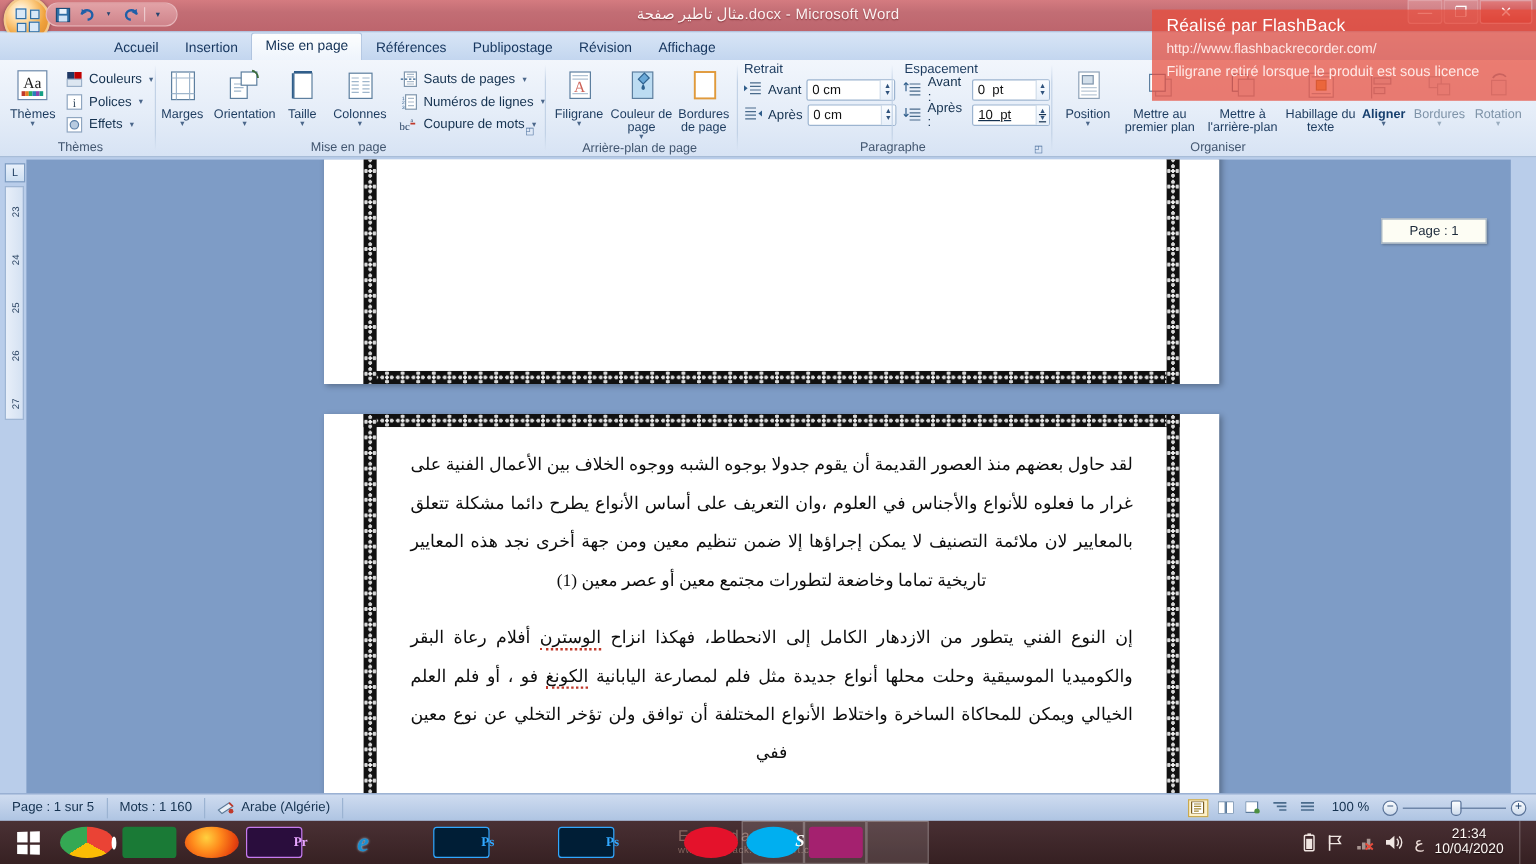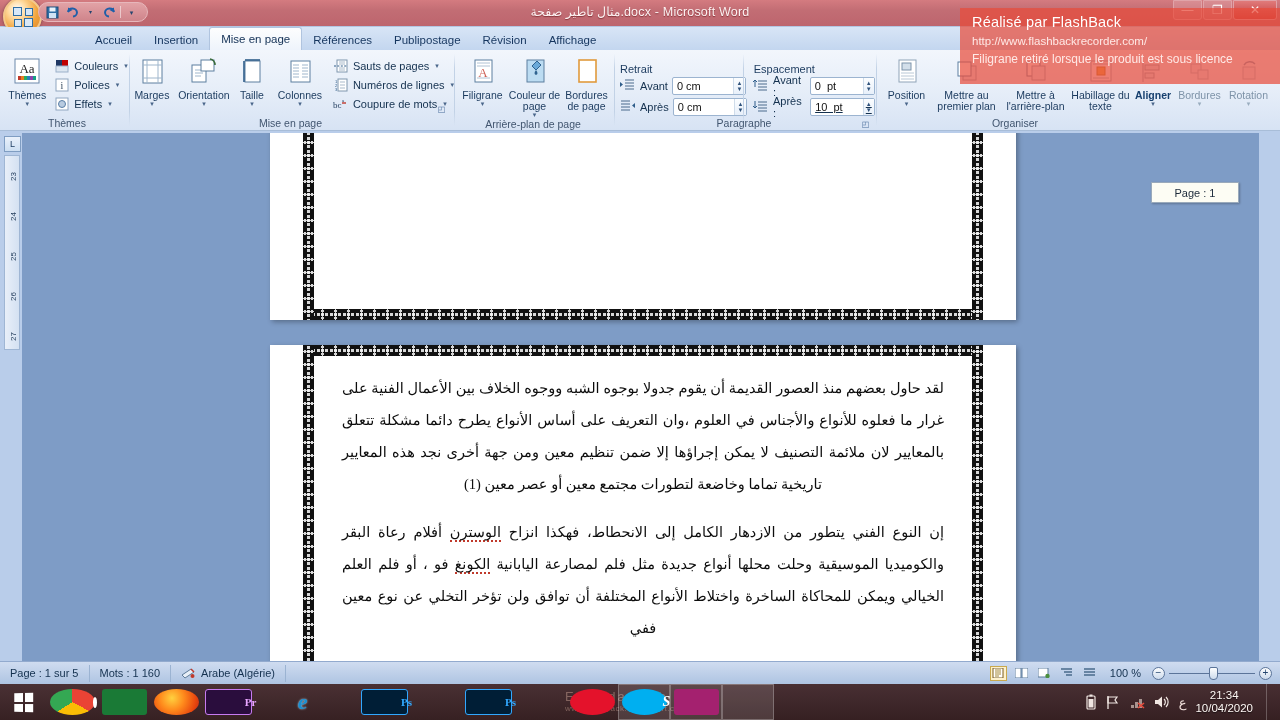--- a/index.html
+++ b/index.html
@@ -561,21 +561,21 @@
             </svg>
           </div>
           <div class="lab">Bordures de page</div>
         </div>
       </div>
       <div class="rgroup-label">Arrière-plan de page</div>
       <div class="rgroup-sep" style="right:-2px;"></div>
     </div>
 
     <div class="rgroup" style="left:613px;width:262px;">
-      <div class="rgroup-body" style="padding-left:6px;padding-top:2px;width:100%;align-items:flex-end;">
+      <div class="rgroup-body" style="padding-left:6px;padding-top:2px;width:100%;">
         <div style="display:flex;flex-direction:column;width:128px;">
           <div class="glabel" style="padding-left:1px;">Retrait</div>
           <div class="fieldrow">
             <span class="si">
               <svg width="15" height="13" viewBox="0 0 15 13">
                 <path d="M5 1 H14 M5 4 H14 M5 7 H14 M5 10 H14" stroke="#4a6b8c"></path>
                 <path d="M0 3 L3 5.5 L0 8 Z" fill="#2f5d8a"></path>
               </svg>
             </span>
             <span>Avant</span>

